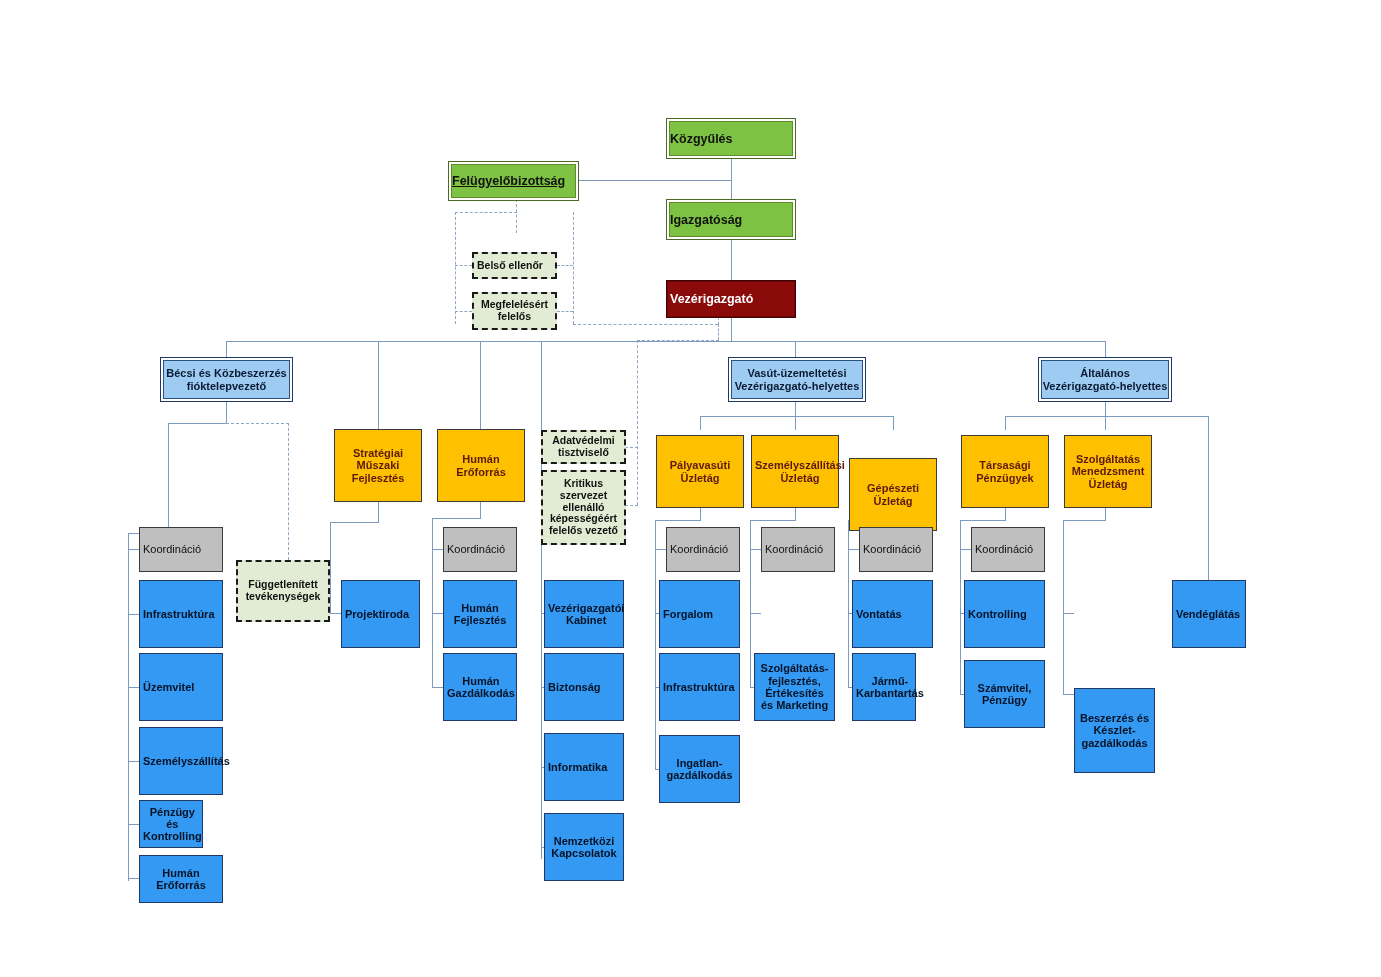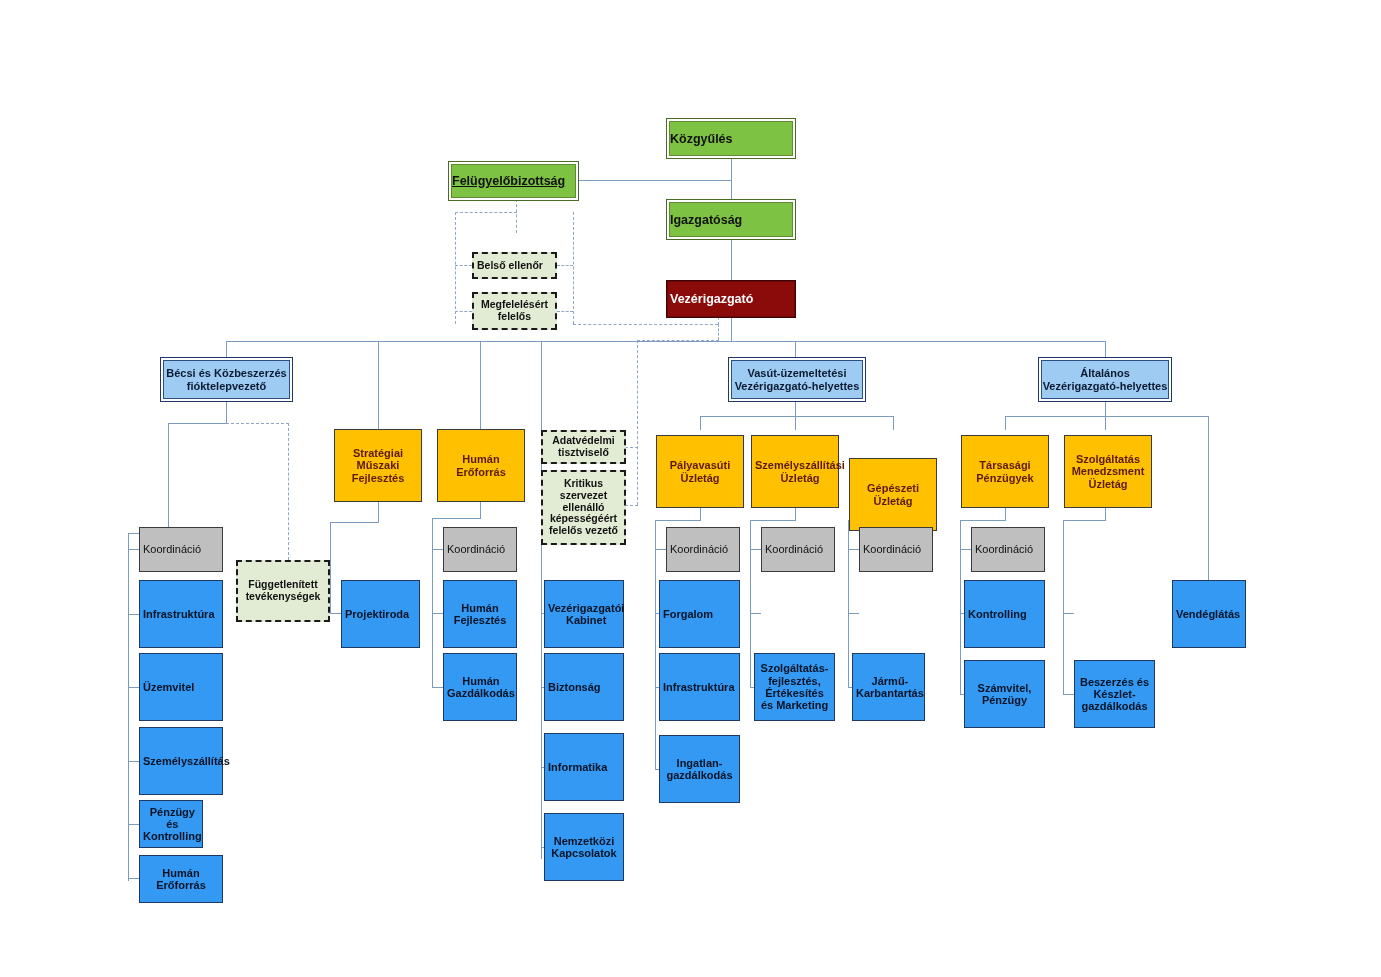--- a/index.html
+++ b/index.html
@@ -286,35 +286,38 @@
   <div class="node n-grey" style="left:761px;top:527px;width:74px;height:45px;">
     <span>Koordináció</span>
   </div>
   <div class="node n-blue" style="left:754px;top:653px;width:81px;height:68px;">
     <span>Szolgáltatás-fejlesztés, Értékesítés és Marketing</span>
   </div>
 
   <div class="node n-grey" style="left:859px;top:527px;width:74px;height:45px;">
     <span>Koordináció</span>
   </div>
-  <div class="node n-blue" style="left:852px;top:653px;width:73px;height:68px;">
+  <div class="node n-blue" style="left:852px;top:580px;width:81px;height:68px;">
+    <span>Vontatás</span>
+  </div>
+  <div class="node n-blue" style="left:852px;top:653px;width:64px;height:68px;">
     <span>Jármű-Karbantartás</span>
   </div>
 
   <div class="node n-grey" style="left:971px;top:527px;width:74px;height:45px;">
     <span>Koordináció</span>
   </div>
   <div class="node n-blue" style="left:964px;top:580px;width:81px;height:68px;">
     <span>Kontrolling</span>
   </div>
   <div class="node n-blue" style="left:964px;top:660px;width:81px;height:68px;">
     <span>Számvitel, Pénzügy</span>
   </div>
 
-  <div class="node n-blue" style="left:1074px;top:660px;width:81px;height:68px;">
+  <div class="node n-blue" style="left:1074px;top:688px;width:81px;height:85px;">
     <span>Beszerzés és Készlet-gazdálkodás</span>
   </div>
 
   <div class="node n-blue" style="left:1172px;top:580px;width:74px;height:68px;">
     <span>Vendéglátás</span>
   </div>
 
 </div>
 
 </body></html>

